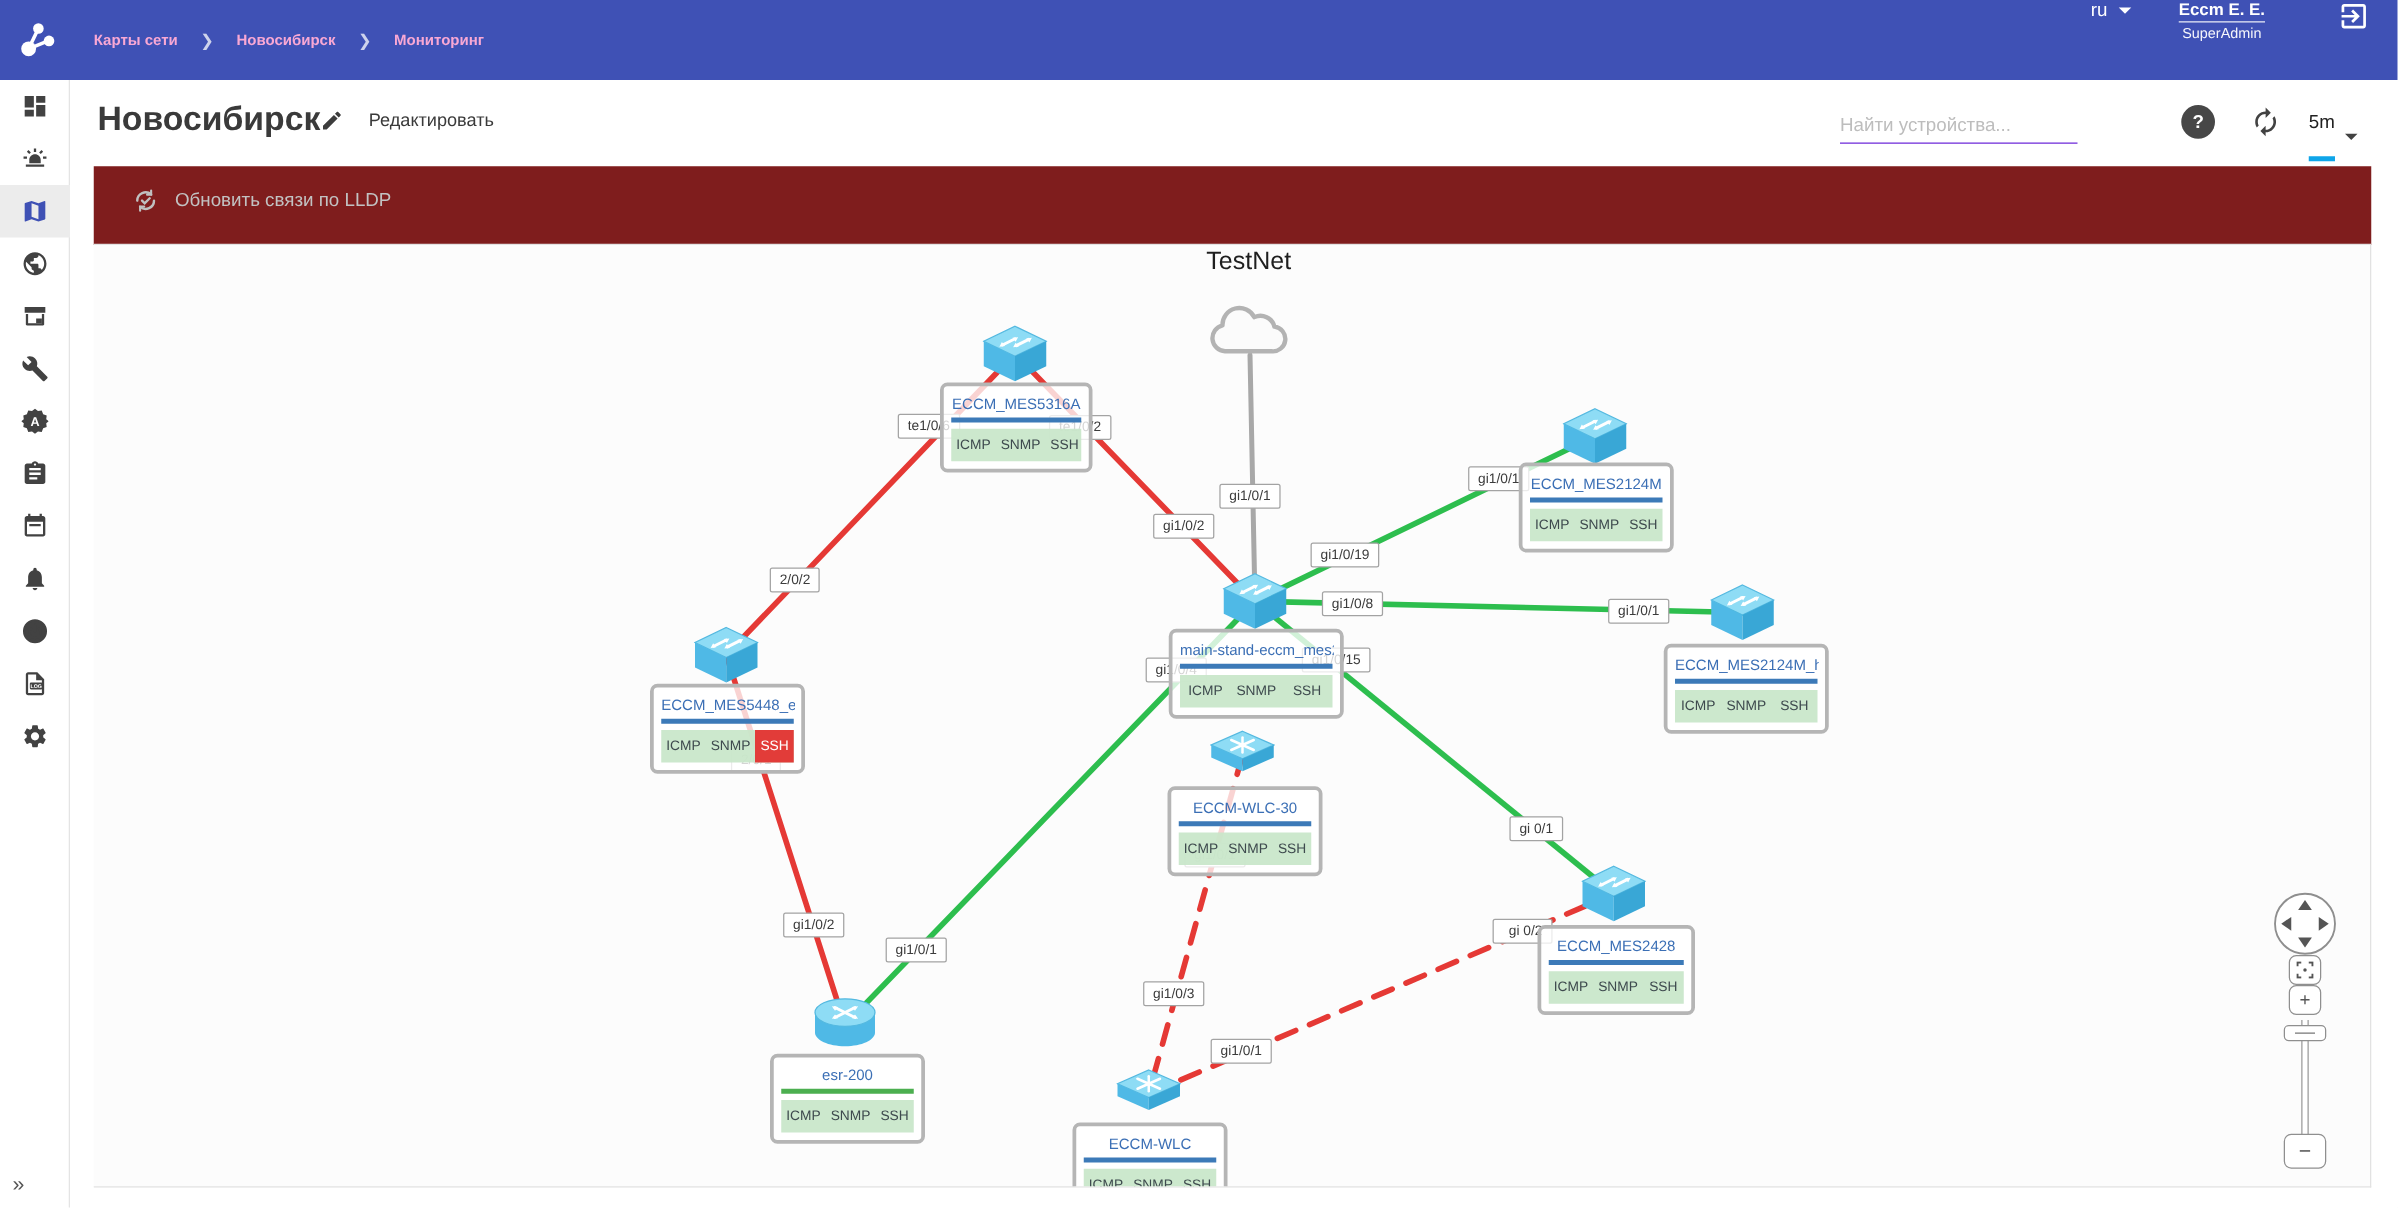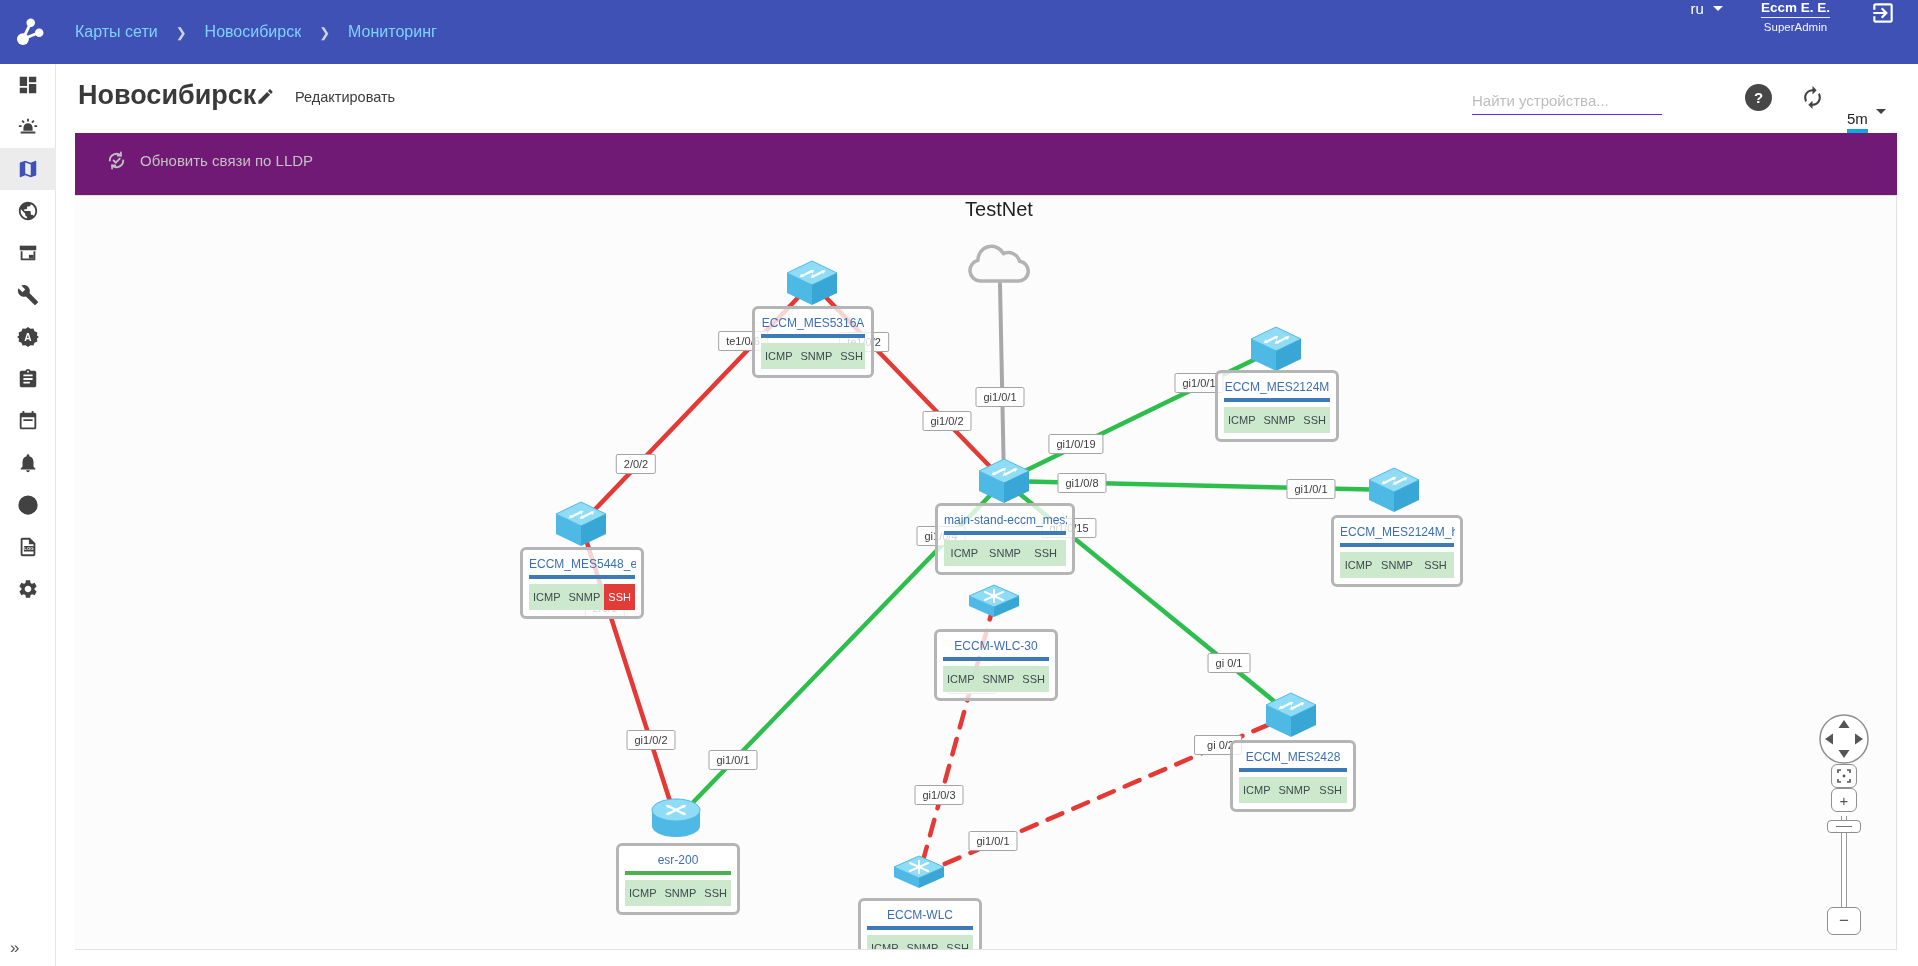--- a/index.html
+++ b/index.html
@@ -4,28 +4,28 @@
 <style>
   * { margin:0; padding:0; box-sizing:border-box; }
   html,body { width:1918px; height:966px; overflow:hidden; background:#fff;
     font-family:"Liberation Sans", sans-serif; }
 
   
   .topbar { position:absolute; left:0; top:0; width:1918px; height:64px;
     background:#3f51b5; display:flex; align-items:center; z-index:20; }
   .logo { width:34px; height:34px; margin-left:13px; }
   .crumbs { display:flex; align-items:center; margin-left:20px; }
-  .crumb { color:#7dd3fc; font-size:16px; font-weight:400; padding:6px 8px; cursor:pointer; }
+  .crumb { color:#f9a8d4; font-size:12px; font-weight:700; padding:6px 8px; cursor:pointer; }
   .crumb-sep { color:rgba(255,255,255,.75); font-size:13px; padding:0 10px; }
   .crumb-sep::after { content:"❯"; }
   .topbar-right { position:absolute; right:0; top:0; height:64px; display:flex; align-items:flex-start; }
   .lang { color:#fff; font-size:15px; display:flex; align-items:center; gap:9px; margin-right:38px; cursor:pointer; }
   .caret { width:0; height:0; border-left:5px solid transparent; border-right:5px solid transparent;
     border-top:5px solid currentColor; display:inline-block; }
-  .userblock { text-align:center; margin-right:40px; cursor:pointer; }
+  .userblock { text-align:center; margin-right:58px; cursor:pointer; }
   .username { color:#fff; font-size:13.5px; font-weight:700; border-bottom:1px solid rgba(255,255,255,.9); padding-bottom:2px; }
   .userrole { color:rgba(255,255,255,.95); font-size:11.5px; margin-top:3px; }
   .logout { margin-right:22px; cursor:pointer; display:flex; }
 
   
   .sidebar { position:absolute; left:0; top:64px; width:56px; height:902px; background:#fff;
     border-right:1px solid #e4e4e4; z-index:15; }
   .side-item { width:56px; height:42px; display:flex; align-items:center; justify-content:center; cursor:pointer; }
   .side-item.active { background:#ececec; }
   .side-item svg { fill:#424242; }
@@ -46,24 +46,24 @@
   .search-wrap { position:absolute; left:1416px; top:6px; width:190px; height:45px; border-bottom:1px solid #6d28d9; }
   .search-input { border:none; outline:none; background:transparent; width:100%; font-size:15px;
     color:#424242; margin-top:22px; font-family:"Liberation Sans",sans-serif; }
   .search-input::placeholder { color:#bdbdbd; }
   .help-btn { position:absolute; left:1689px; top:20px; width:27px; height:27px; border-radius:50%;
     background:#474747; color:#fff; font-size:15px; font-weight:700; display:flex; align-items:center;
     justify-content:center; cursor:pointer; }
   .refresh-btn { position:absolute; left:1744px; top:21px; cursor:pointer; display:flex; }
   .interval { position:absolute; left:1791px; top:25px; display:flex; align-items:center; gap:8px; cursor:pointer;
     color:#212121; font-size:15px; }
-  .interval-value { border-bottom:4px solid #0ea5e9; padding-bottom:2px;margin-top:21px; }
+  .interval-value { border-bottom:4px solid #0ea5e9; padding-bottom:19px; }
   .interval .caret { color:#424242; }
 
-  .toolbar-row { position:relative; margin-left:19px; width:1822px; height:63px; background:#701a75;
+  .toolbar-row { position:relative; margin-left:19px; width:1822px; height:63px; background:#7f1d1d;
     border-bottom:1px solid #e3e3e3; }
   .lldp-btn { position:absolute; left:30px; top:16px; display:flex; align-items:center; gap:12px; cursor:default; }
   .lldp-label { color:#c2c2c2; font-size:15px; }
 
   
   .map { position:relative; margin-left:19px; width:1822px; height:754px; background:#fcfcfc;
     border-right:1px solid #e2e2e2; border-bottom:1px solid #e2e2e2; overflow:hidden; }
   .map-title { position:absolute; left:924px; top:2px; transform:translateX(-50%); font-size:20px;
     color:#1f1f1f; z-index:5; }
   #link-layer { position:absolute; left:0; top:0; z-index:1; }

